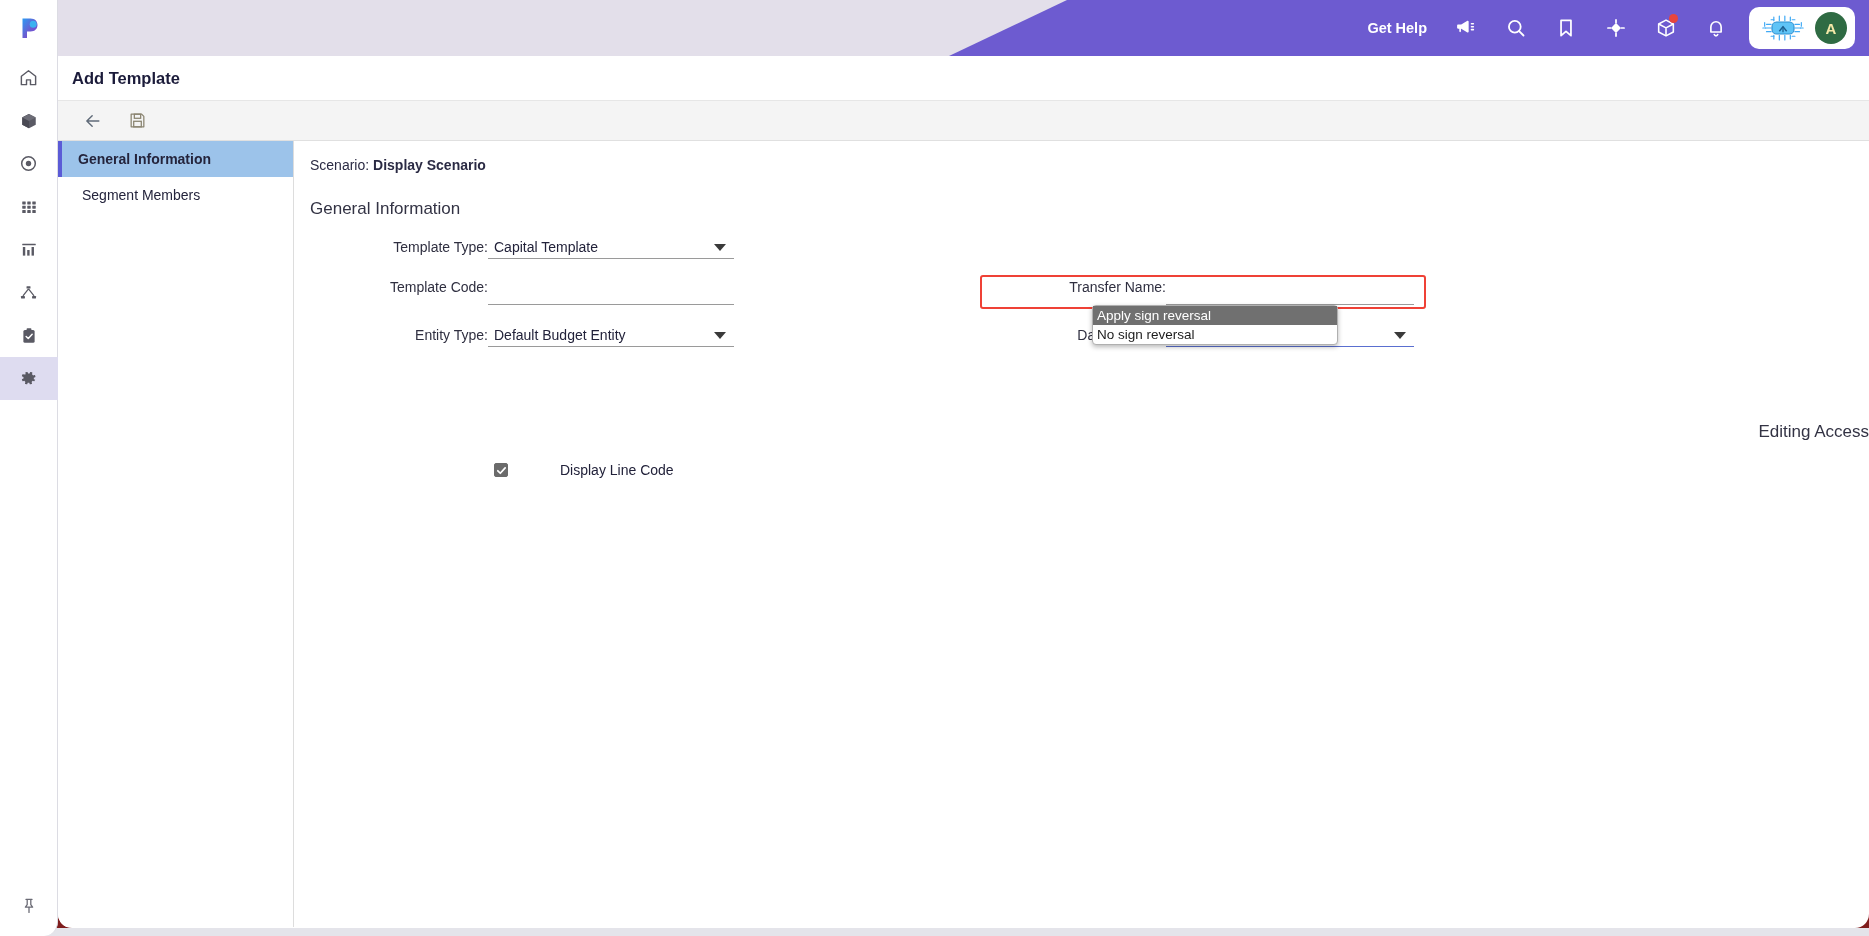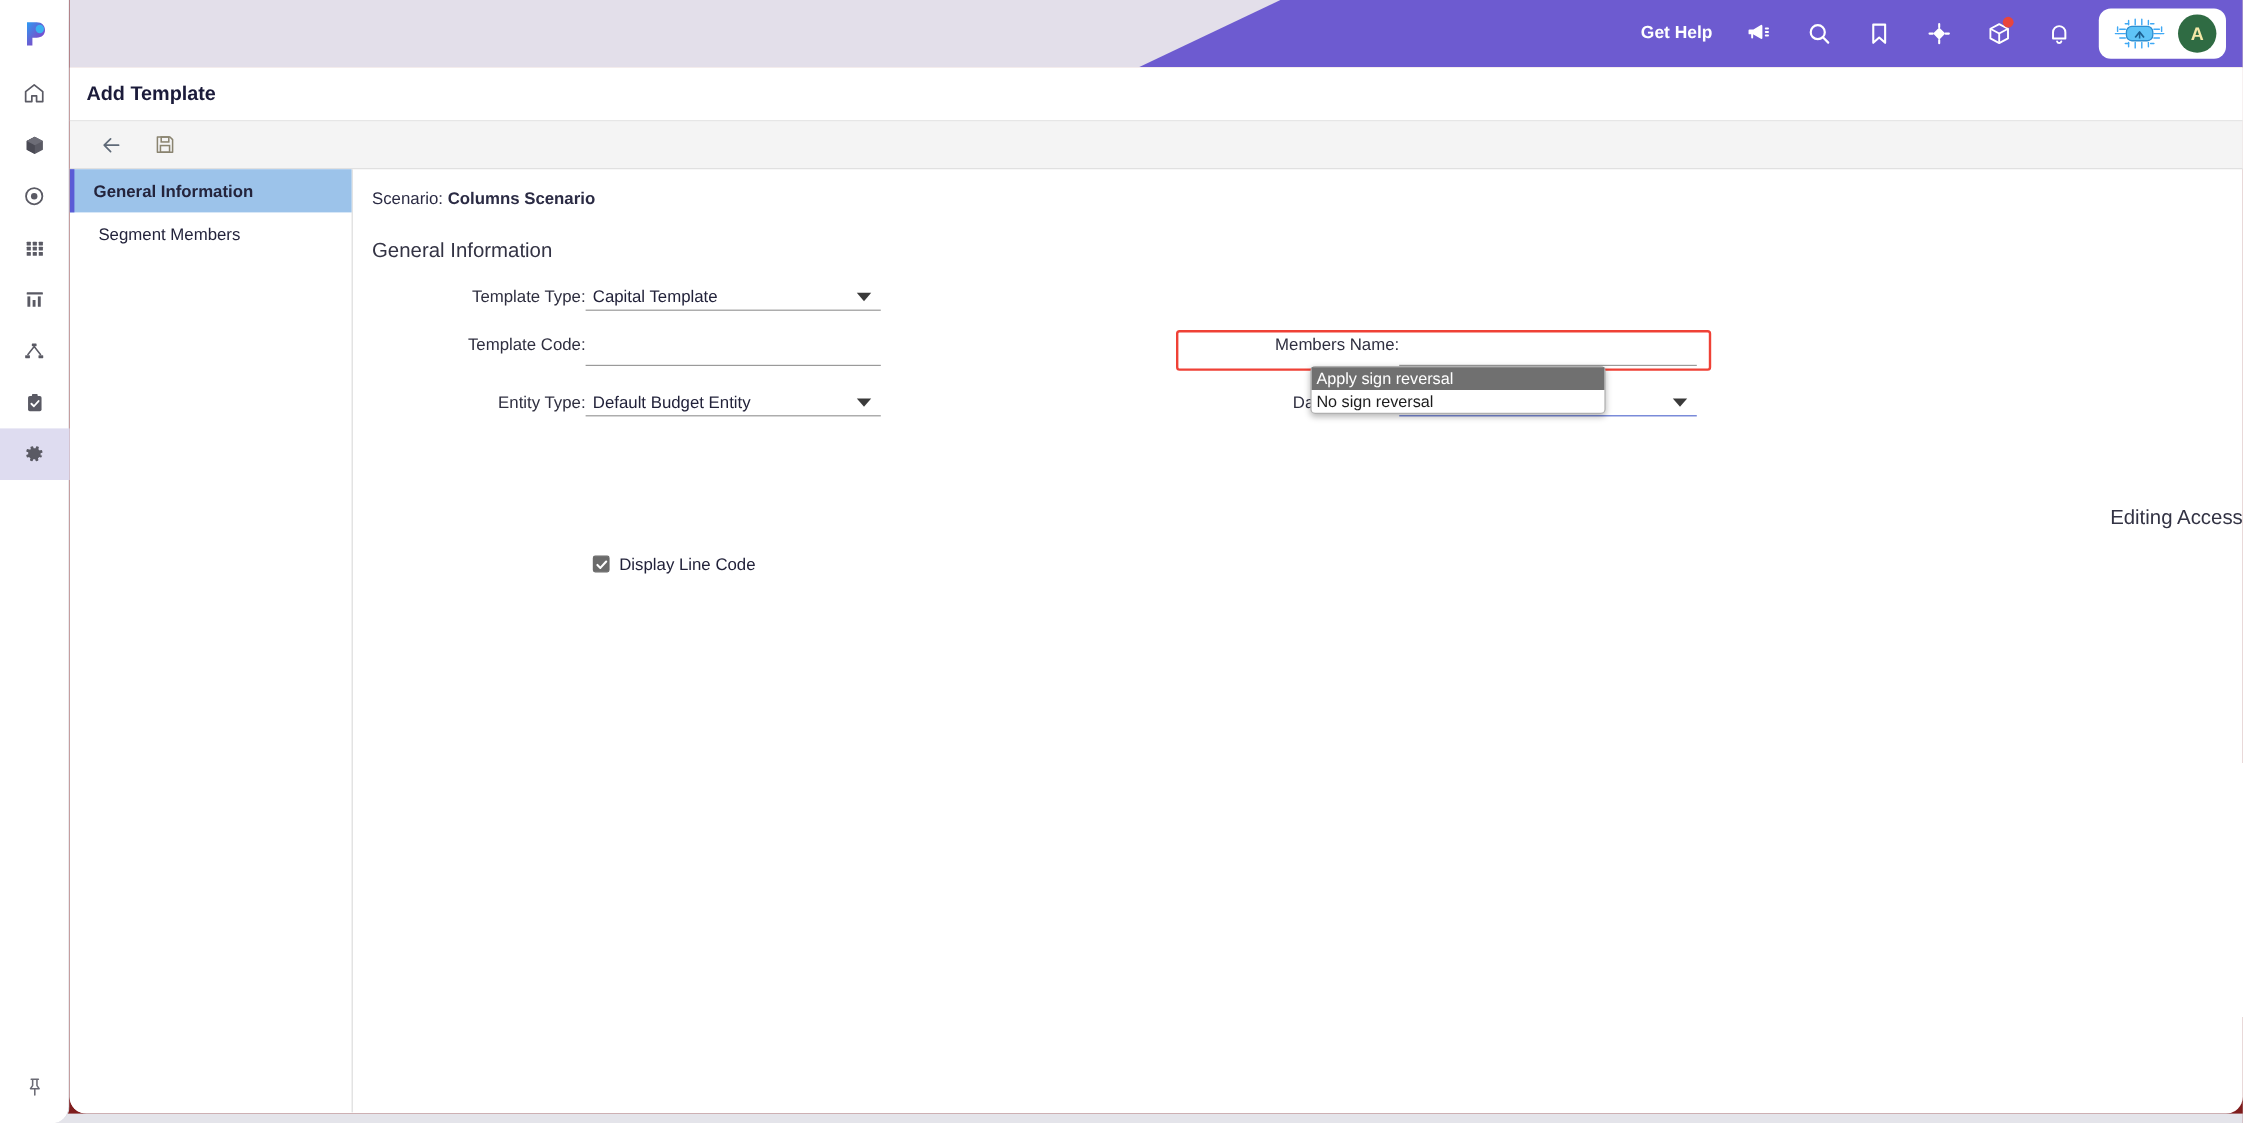--- a/index.html
+++ b/index.html
@@ -202,21 +202,21 @@
     margin-top: 11px; margin-bottom: 20px; text-align: right;
   }
   .checkrow { display:flex; align-items:center; padding-left: 184px; }
   .cbox {
     width: 14px; height: 14px; border: 1px solid #6b6b6b;
     background: #6b6b6b; border-radius: 2px;
     display:flex; align-items:center; justify-content:center;
     margin-right: 8px; cursor: pointer;
   }
   .cbox svg { display:block; }
-  .cb-label { font-size: 14px; color: #22223a; }
+  .cb-label { font-size: 14px; color: #22223a; margin-left: 44px; }
 
   .bottomstrip {
     position: absolute; left:0; right:0; bottom:0; height:8px;
     background:#e4e4ea;
   }
 </style>
 </head>
 <body>
 
 <div class="app">
@@ -407,21 +407,21 @@
         </div>
         <div class="tabitem">
           <span>Segment Members</span>
         </div>
       </div>
 
       <div class="formarea">
 
         <div class="scenario">
           <span>Scenario:</span>
-          <b>Columns Scenario</b>
+          <b>Display Scenario</b>
         </div>
 
         <div class="section-head">General Information</div>
 
         <div class="grid" style="height:176px;">
 
           <div class="col-left L">
 
             <div class="row">
               <div class="fld">
@@ -453,21 +453,21 @@
             </div>
 
           </div>
 
           <div class="col-right R">
 
             <div class="rowgap"></div>
 
             <div class="row">
               <div class="fld">
-                <div class="fld-label">Members Name:</div>
+                <div class="fld-label">Transfer Name:</div>
                 <div class="fld-ctl">
                   <span class="fld-val"></span>
                 </div>
               </div>
             </div>
 
             <div class="row">
               <div class="fld">
                 <div class="fld-label">Data Transfer:</div>
                 <div class="fld-ctl" style="border-bottom:1px solid #5a6fd0;">

